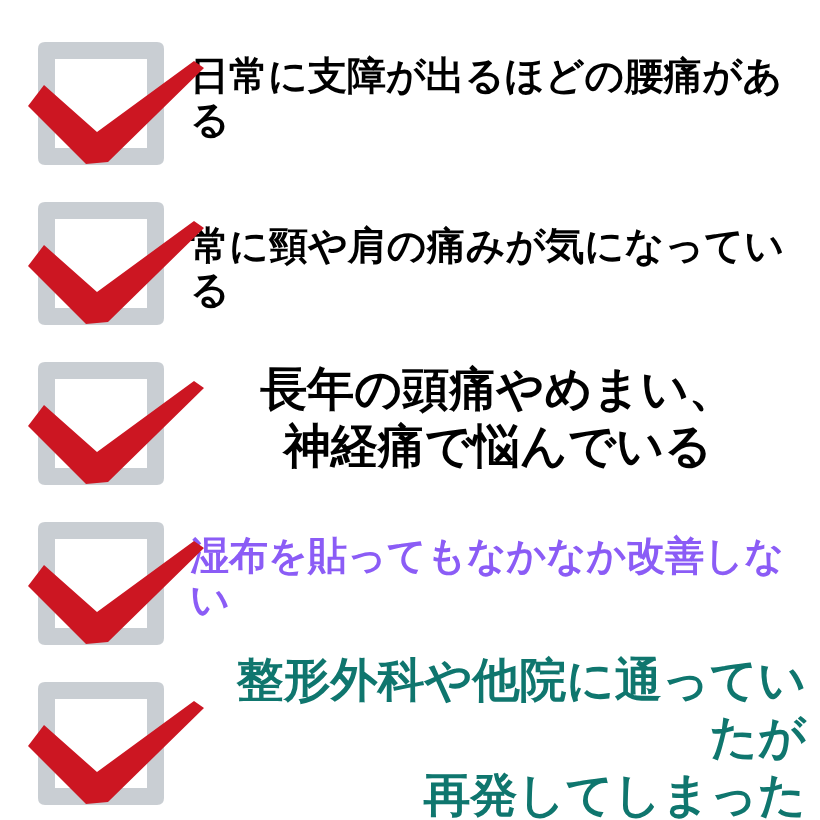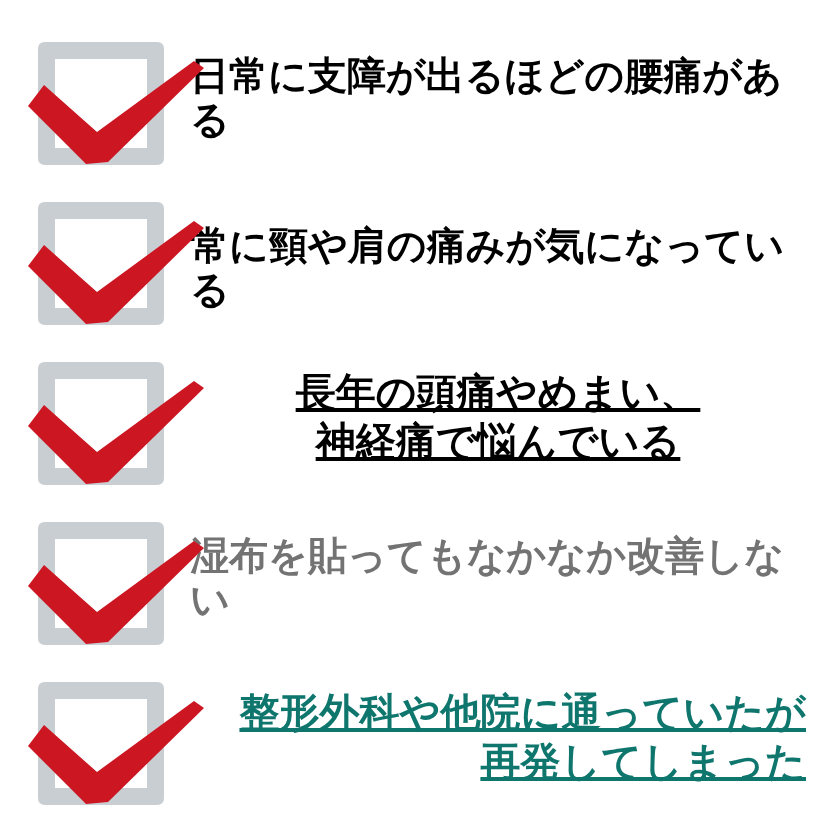--- a/index.html
+++ b/index.html
@@ -63,23 +63,22 @@
     letter-spacing: 0px;
     white-space: pre-line;
     text-align: center;
   }
   .row-text.single {
     text-align: left;
     font-size: 39px;
   }
   .row-text.double {
     text-align: center;
-    font-size: 40px;
+    font-size: 47px;
     line-height: 1.22;
-    text-decoration: underline;
   }
 </style>
 </head>
 <body style="background: rgb(255, 255, 255);">
 
 <div id="page" style="background: rgb(255, 255, 255);">
   <div class="checklist">
 
     <div class="check-row">
       <span class="checkbox-icon">
@@ -116,21 +115,21 @@
     </div>
 
     <div class="check-row">
       <span class="checkbox-icon">
         <svg viewBox="0 0 180 140" xmlns="http://www.w3.org/2000/svg" aria-hidden="true">
           <path d="M20 21 Q20 14 27 14 L139 14 Q146 14 146 21 L146 130 Q146 137 139 137 L27 137 Q20 137 20 130 Z
                    M37 31 L129 31 L129 120 L37 120 Z" fill="#c9ced3" fill-rule="evenodd"></path>
           <path d="M10 78 L26 57 L79 104 L176 33 L186 40 L90 134 L68 136 Z" fill="#cc1622"></path>
         </svg>
       </span>
-      <div class="row-text single" style="color: #737373;">湿布を貼ってもなかなか改善しない</div>
+      <div class="row-text single" style="color: #8b5cf6;">湿布を貼ってもなかなか改善しない</div>
     </div>
 
     <div class="check-row">
       <span class="checkbox-icon">
         <svg viewBox="0 0 180 140" xmlns="http://www.w3.org/2000/svg" aria-hidden="true">
           <path d="M20 21 Q20 14 27 14 L139 14 Q146 14 146 21 L146 130 Q146 137 139 137 L27 137 Q20 137 20 130 Z
                    M37 31 L129 31 L129 120 L37 120 Z" fill="#c9ced3" fill-rule="evenodd"></path>
           <path d="M10 78 L26 57 L79 104 L176 33 L186 40 L90 134 L68 136 Z" fill="#cc1622"></path>
         </svg>
       </span>

